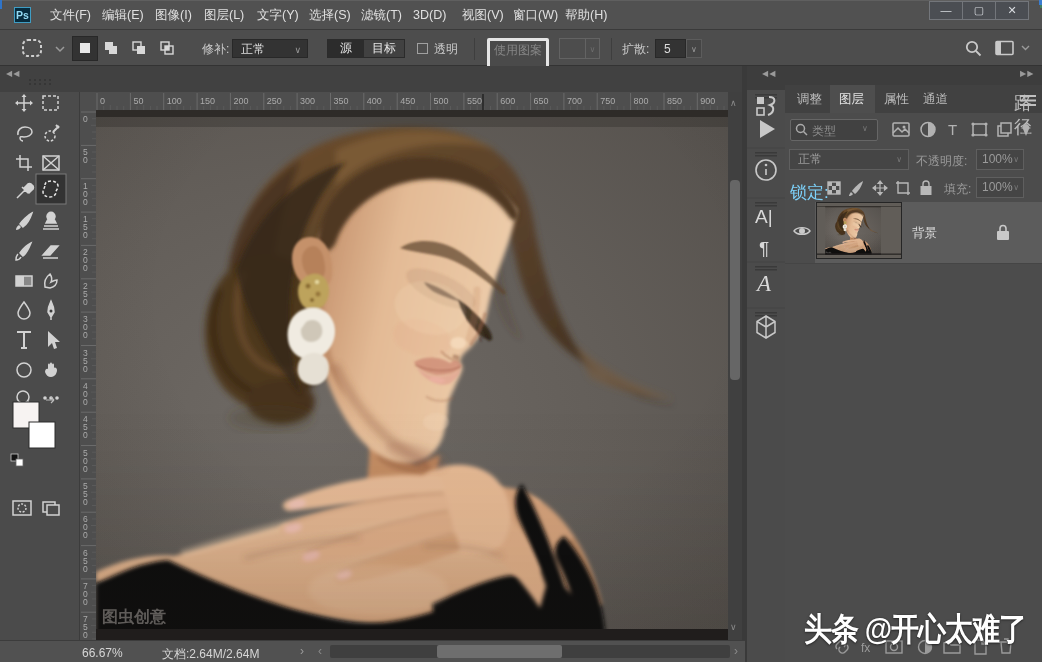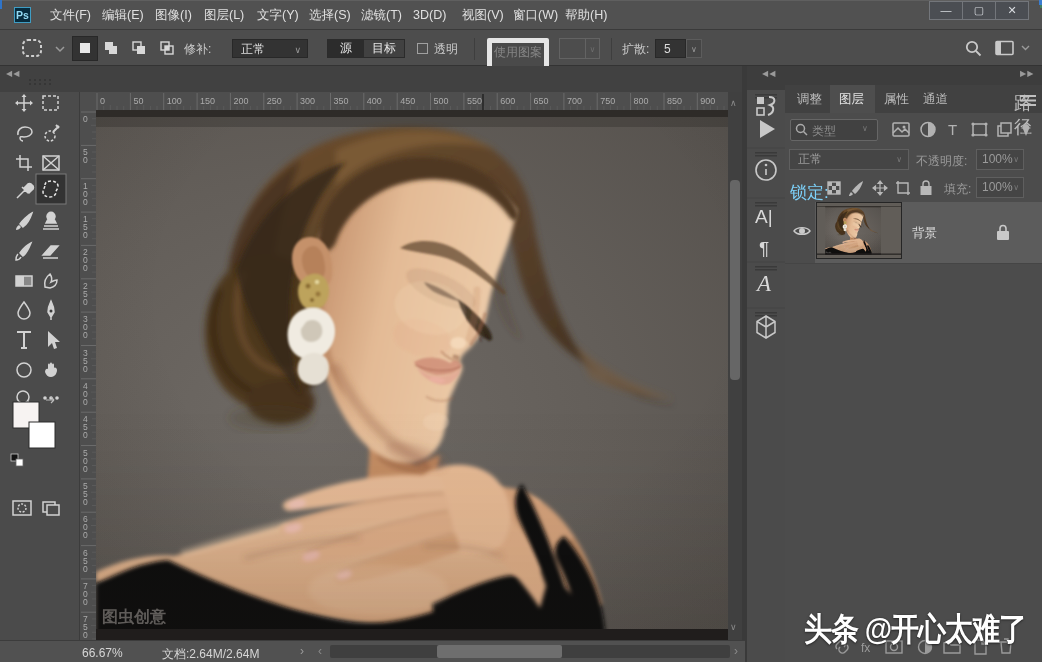--- a/index.html
+++ b/index.html
@@ -84,29 +84,29 @@
   <svg class="abs" style="left:72px; top:36px;" width="250" height="25" viewBox="0 0 250 25">
     <rect x="8" y="7" width="10" height="10" fill="#e8e8e8"></rect>
     <rect x="33" y="6" width="8" height="8" fill="#d8d8d8"></rect>
       <rect x="37" y="10" width="8" height="8" fill="#d8d8d8"></rect>
     <rect x="61" y="6" width="8" height="8" fill="none" stroke="#d8d8d8" stroke-width="1.4"></rect>
       <rect x="65" y="10" width="8" height="8" fill="#d8d8d8"></rect>
     <rect x="89" y="6" width="8" height="8" fill="none" stroke="#d8d8d8" stroke-width="1.4"></rect>
       <rect x="93" y="10" width="8" height="8" fill="none" stroke="#d8d8d8" stroke-width="1.4"></rect>
       <rect x="93" y="10" width="4" height="4" fill="#d8d8d8"></rect>
   </svg>
-  <div class="abs opt-label" style="left:184px;">修补:</div>
+  <div class="abs opt-label" style="left:202px;">修补:</div>
   <div class="abs opt-drop" style="left:232px; width:76px; padding-left:8px; line-height:18px;">正常<span class="caret" style="position:absolute; right:6px; top:1px;">∨</span></div>
   <div class="abs" style="left:327px; top:39px; width:78px; height:19px; border:1px solid #2b2b2b;"></div>
   <div class="abs" style="left:328px; top:40px; width:36px; height:17px; background:#2c2c2c; color:#e6e6e6; font-size:12px; text-align:center; line-height:17px;">源</div>
   <div class="abs" style="left:364px; top:40px; width:40px; height:17px; background:#414141; color:#e6e6e6; font-size:12px; text-align:center; line-height:17px;">目标</div>
   <div class="abs" style="left:417px; top:43px; width:11px; height:11px; border:1px solid #a0a0a0; background:#4d4d4d;"></div>
   <div class="abs opt-label" style="left:434px;">透明</div>
   <div class="abs opt-sep" style="left:474px;"></div>
-  <div class="abs" style="left:487px; top:38px; width:62px; height:33px; background:#4a4a4a; border:5px solid #e5e5e5; border-radius:2px; color:#868686; font-size:12px; text-align:center; line-height:19px;">使用图案</div>
+  <div class="abs" style="left:487px; top:38px; width:62px; height:33px; background:#4a4a4a; border:3px solid #e5e5e5; border-radius:2px; color:#868686; font-size:12px; text-align:center; line-height:19px;">使用图案</div>
   <div class="abs" style="left:559px; top:38px; width:27px; height:21px; background:#4d4d4d; border:1px solid #636363;"></div>
   <div class="abs" style="left:585px; top:38px; width:15px; height:21px; background:#4d4d4d; border:1px solid #636363; color:#6e6e6e; font-size:8px; text-align:center; line-height:21px;">∨</div>
   <div class="abs opt-sep" style="left:611px;"></div>
   <div class="abs opt-label" style="left:622px;">扩散:</div>
   <div class="abs opt-drop" style="left:655px; width:31px; padding-left:8px; line-height:18px;">5</div>
   <div class="abs" style="left:686px; top:39px; width:16px; height:19px; background:#454545; border:1px solid #5c5c5c; color:#9a9a9a; font-size:8px; text-align:center; line-height:19px;">∨</div>
   <svg class="abs" style="left:962px; top:38px;" width="72" height="22" viewBox="0 0 72 22">
     <circle cx="10" cy="9" r="5.2" fill="none" stroke="#c9c9c9" stroke-width="1.8"></circle>
     <path d="M14,13 l4.5,4.5" stroke="#c9c9c9" stroke-width="1.8"></path>
     <rect x="34" y="3.5" width="17" height="13" rx="1" fill="none" stroke="#c9c9c9" stroke-width="1.6"></rect>

